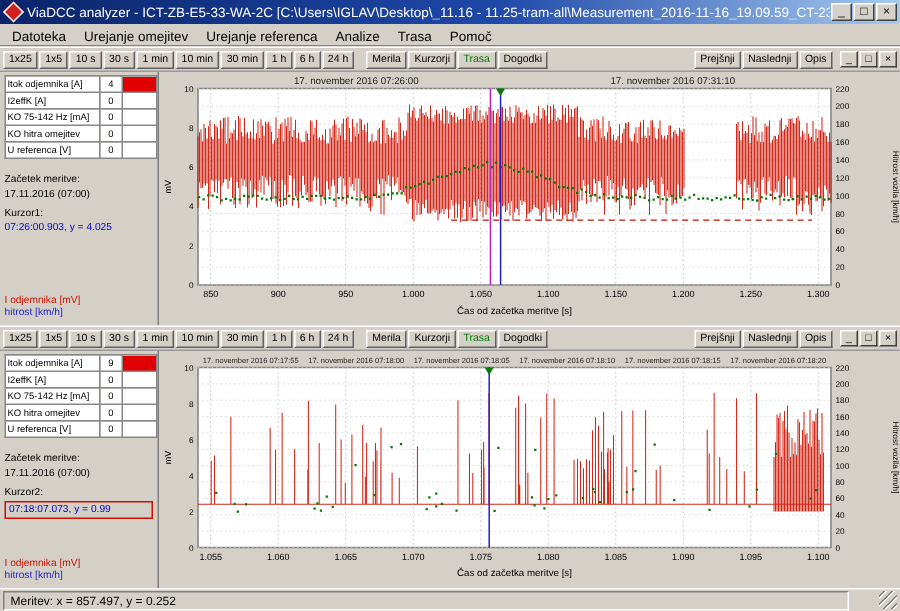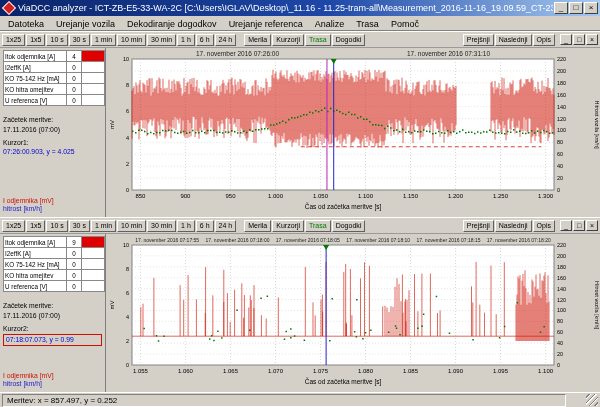--- a/index.html
+++ b/index.html
@@ -72,22 +72,21 @@
   <span class="title-text">ViaDCC analyzer - ICT-ZB-E5-33-WA-2C  [C:\Users\IGLAV\Desktop\_11.16 - 11.25-tram-all\Measurement_2016-11-16_19.09.59_CT-23-E5-33-WA-2C.sl_part_2.mcopy]</span>
   <span class="win-controls" id="title-controls">
       <button class="win-btn">_</button>
       <button class="win-btn">□</button>
       <button class="win-btn">×</button>
     </span>
 </div>
 
 <div class="menubar" id="menubar">
     <span class="menu-item">Datoteka</span>
-    <span class="menu-item">Urejanje vozila</span>
-    <span class="menu-item">Dekodiranje dogodkov</span>
+    <span class="menu-item">Urejanje omejitev</span>
     <span class="menu-item">Urejanje referenca</span>
     <span class="menu-item">Analize</span>
     <span class="menu-item">Trasa</span>
     <span class="menu-item">Pomoč</span>
   </div>
 
 <div class="panel" id="panel0">
   <div class="ptoolbar">
     <span class="tb-group tb-zoom">
         <button class="tb-btn">1x25</button>

